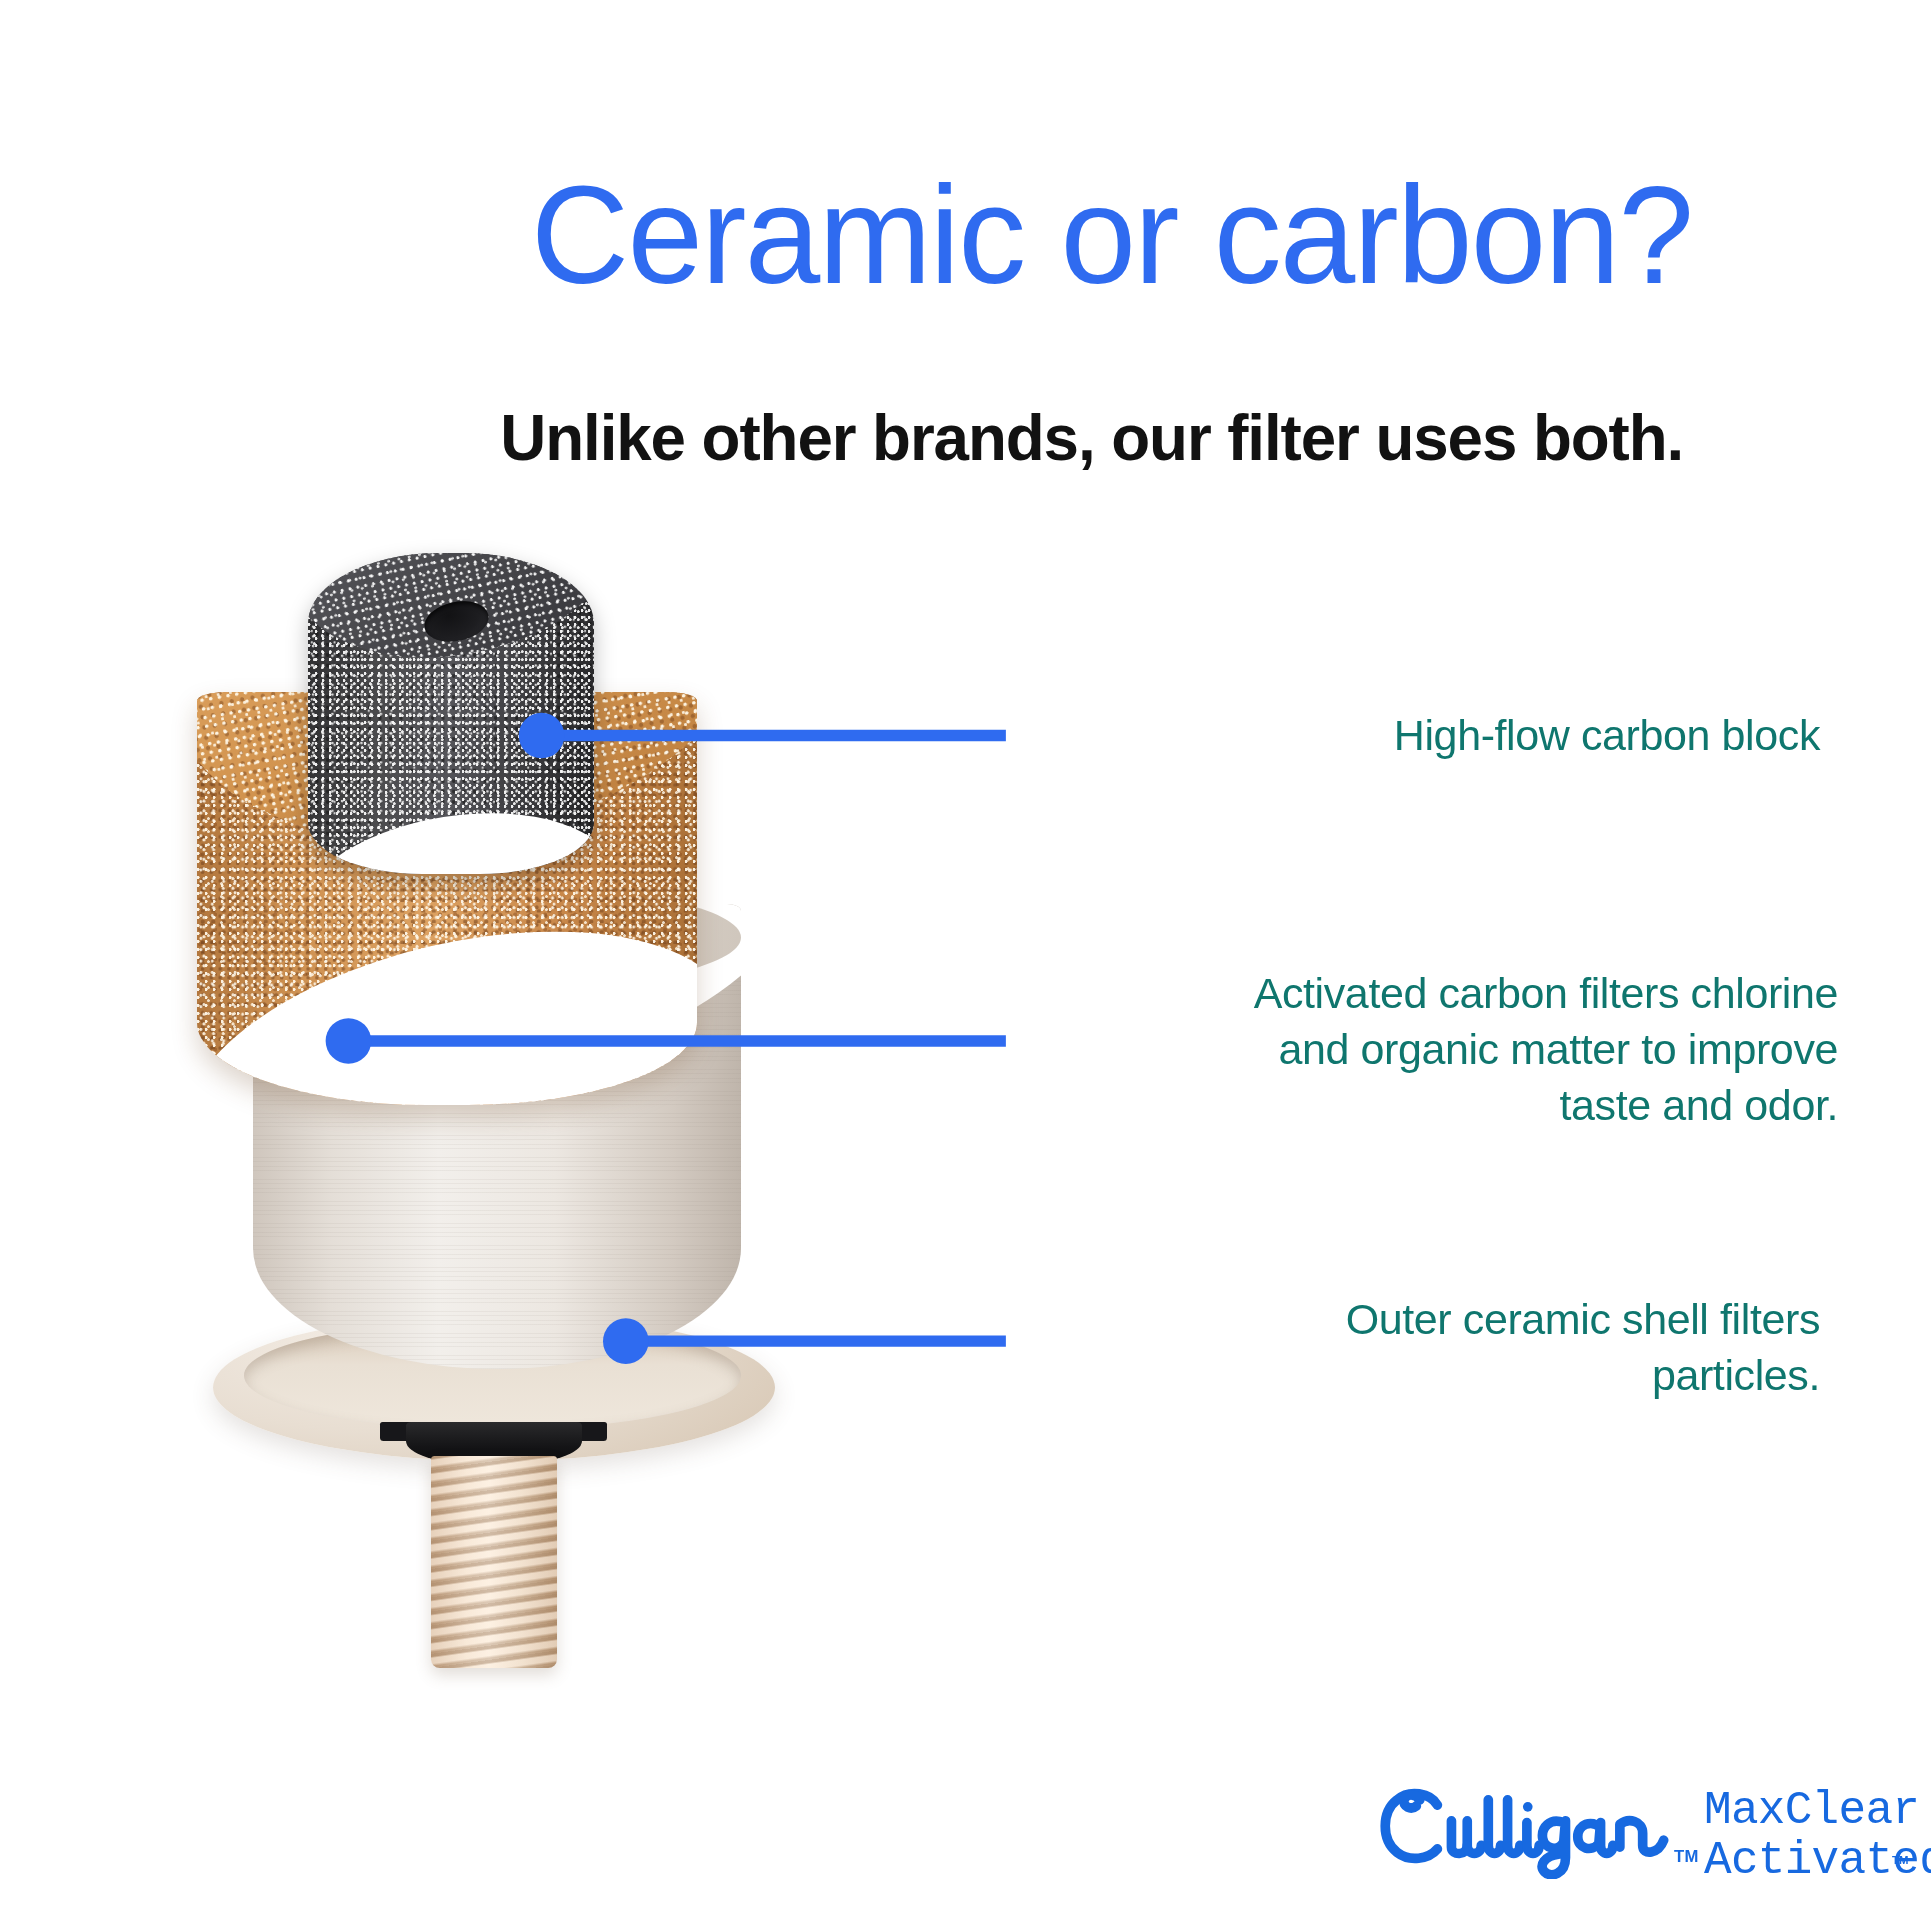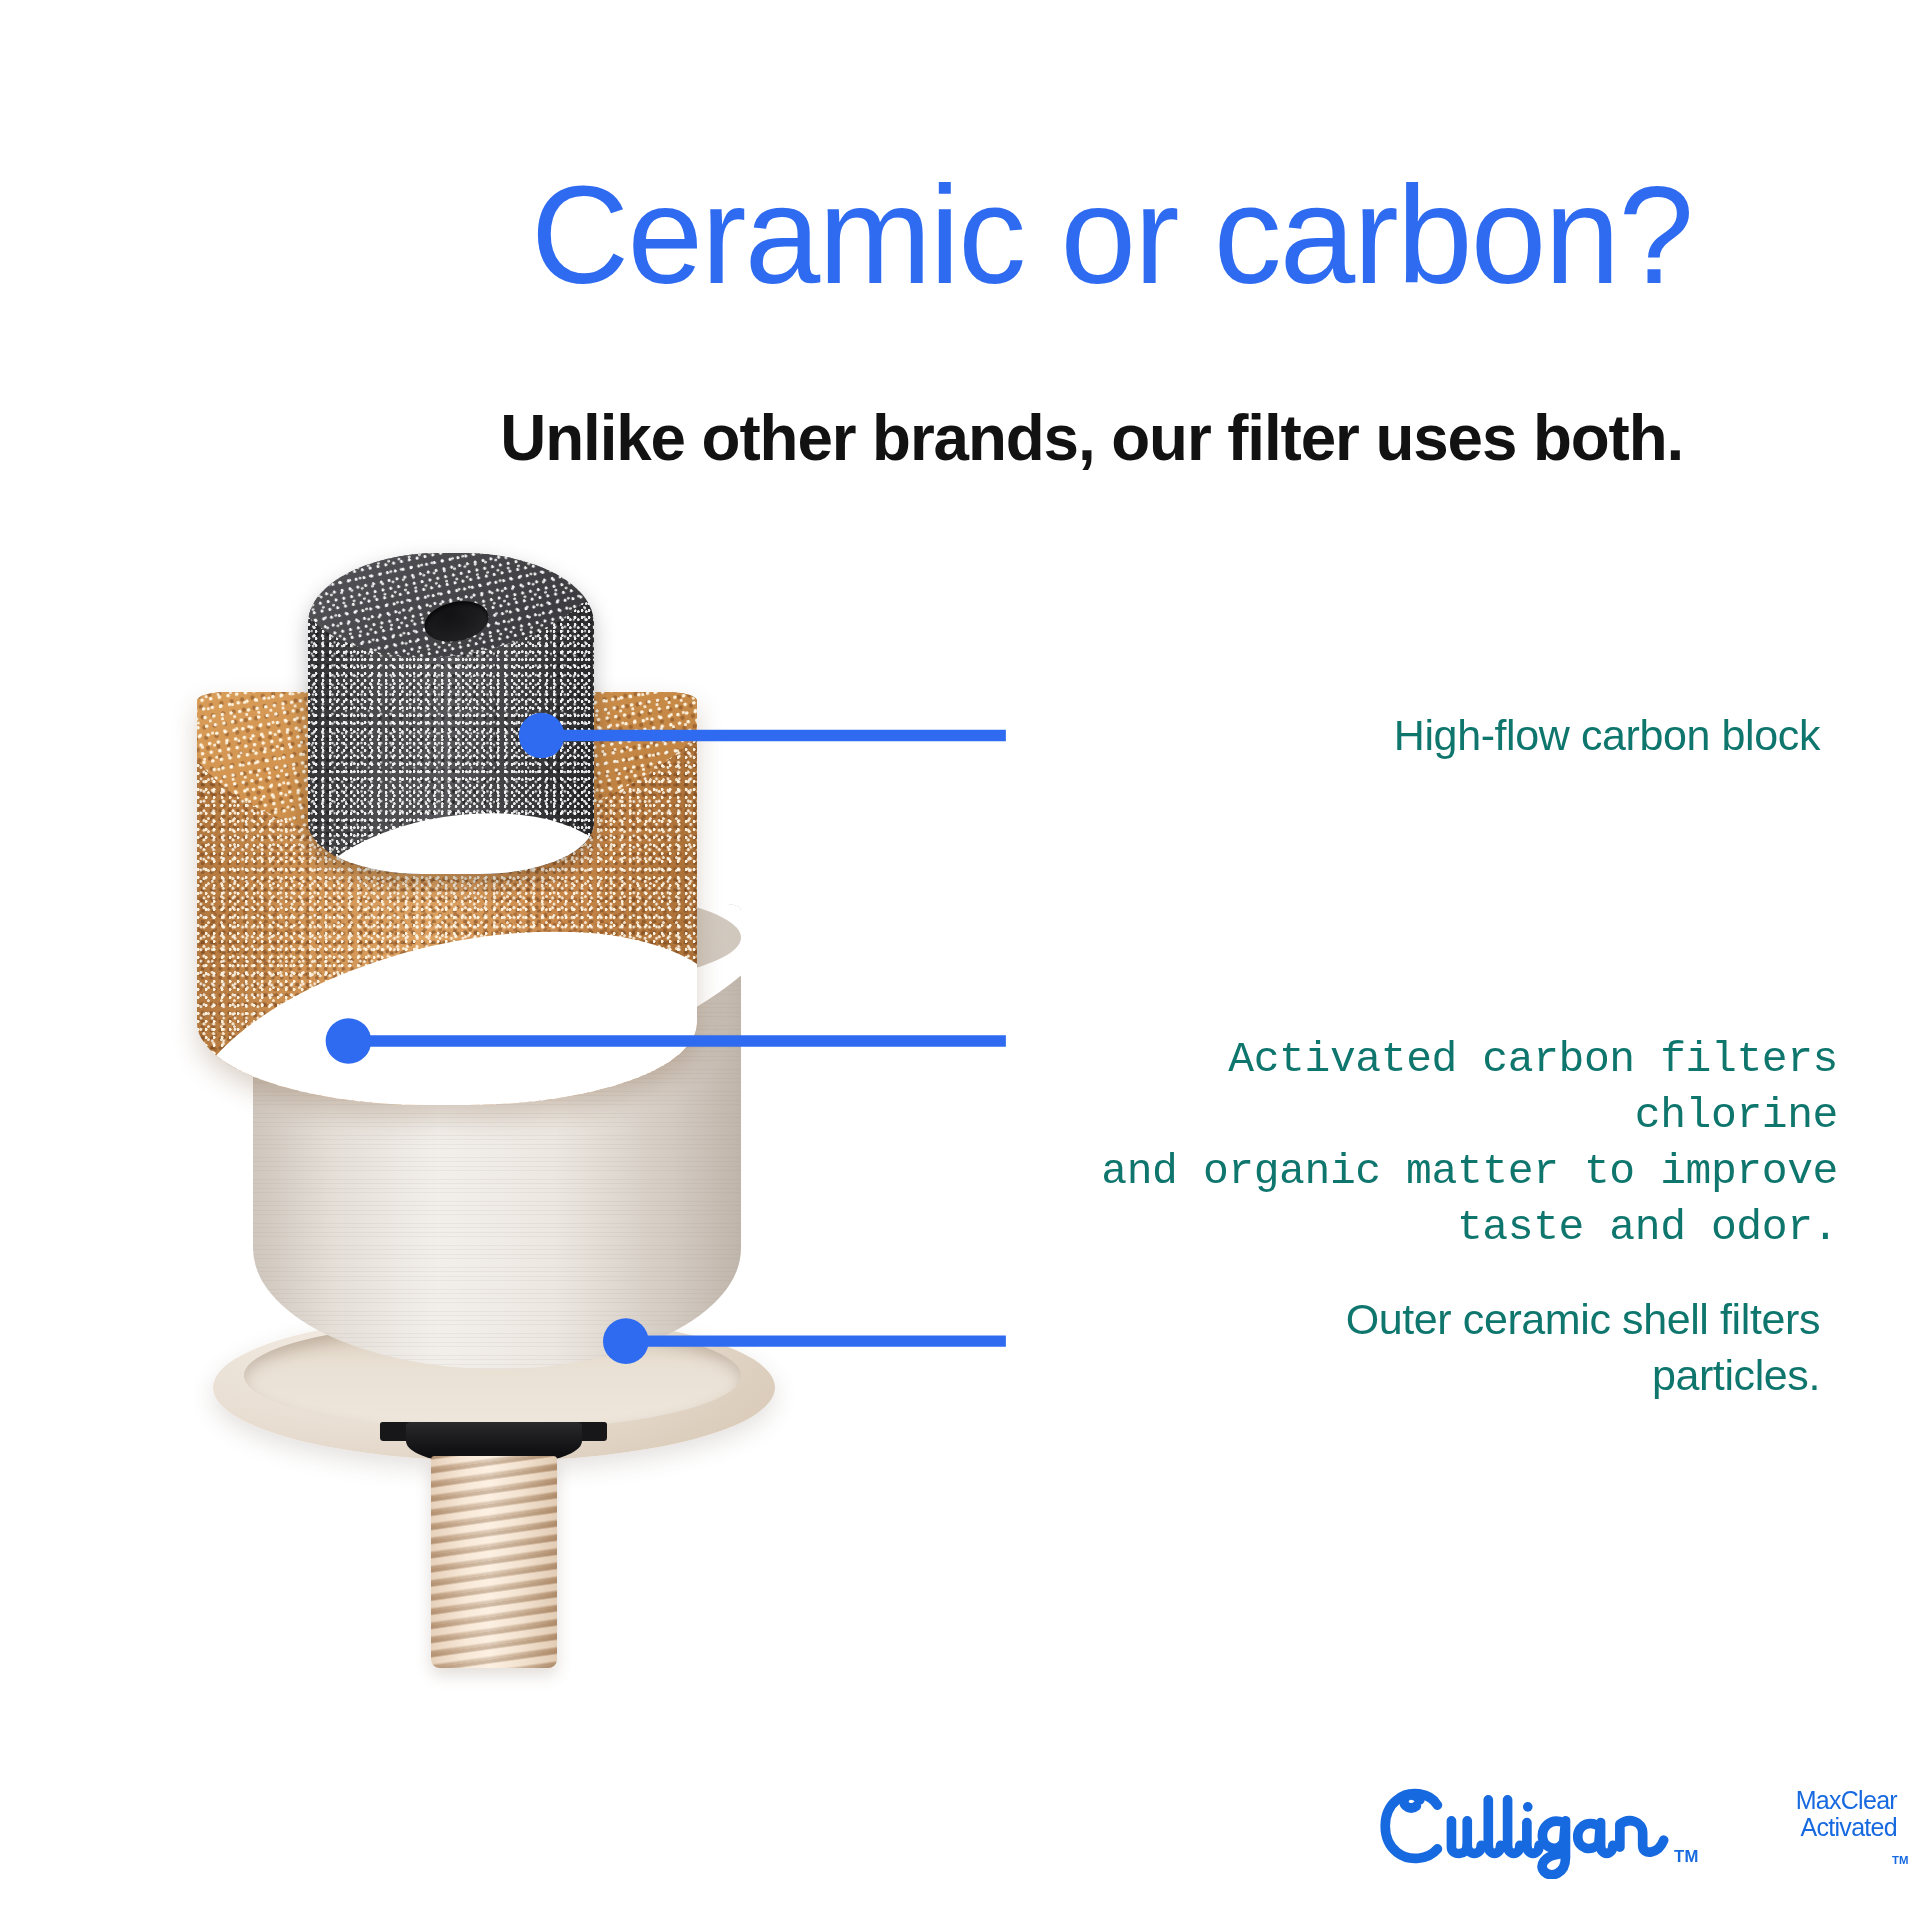--- a/index.html
+++ b/index.html
@@ -35,21 +35,21 @@
 
   
   .callout{
     position:absolute;
     font-size:43px;line-height:1.30;
     color:#0f766e;font-weight:400;letter-spacing:-0.4px;
     font-family:"Liberation Sans Narrow","Liberation Sans",sans-serif;
     transform:scaleX(1.0);transform-origin:left top;
   }
   #callout-1{left:1048px;top:708px;width:772px;}
-  #callout-2{left:1048px;top:1032px;width:790px;font-family:Liberation Mono, monospace;}
+  #callout-2{left:1048px;top:966px;width:790px;}
   #callout-3{left:1048px;top:1292px;width:772px;}
 
   
   #leaders{position:absolute;left:0;top:0;width:1931px;height:1931px;pointer-events:none;}
 
   
   #product{
     position:absolute;left:176px;top:527px;width:720px;height:1299px;
   }
 
@@ -197,23 +197,23 @@
   }
   #culligan-mark{
     position:absolute;left:0;top:0;width:307px;height:97px;
   }
   #culligan-tm{
     position:absolute;left:305px;top:65px;
     font-size:16.7px;color:#1769e0;font-weight:700;letter-spacing:0.4px;
   }
   #maxclear{
     position:absolute;left:335px;top:5.3px;width:193px;
-    font-size:25px;line-height:1.08;
+    font-size:46px;line-height:1.08;
     color:#1769e0;font-weight:400;letter-spacing:-0.7px;
-    font-family:Liberation Sans, sans-serif;
+    font-family:Liberation Mono, monospace;
   }
   #maxclear-tm{
     position:absolute;left:523px;top:72px;
     font-size:11.4px;color:#1769e0;font-weight:700;
   }
 </style>
 </head>
 <body>
 
 <div class="stage">

